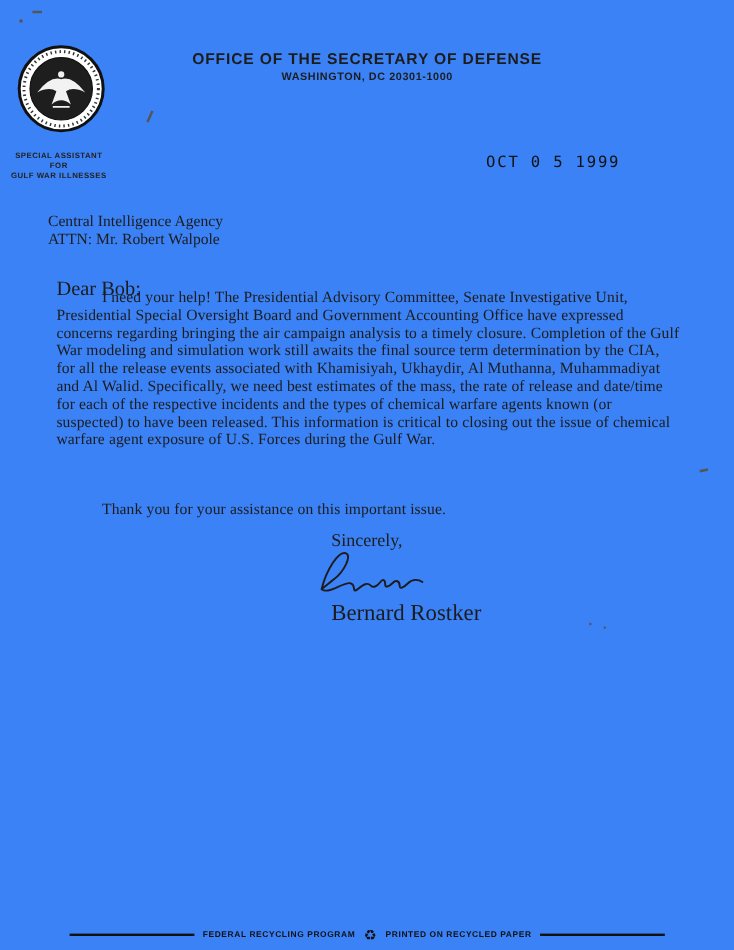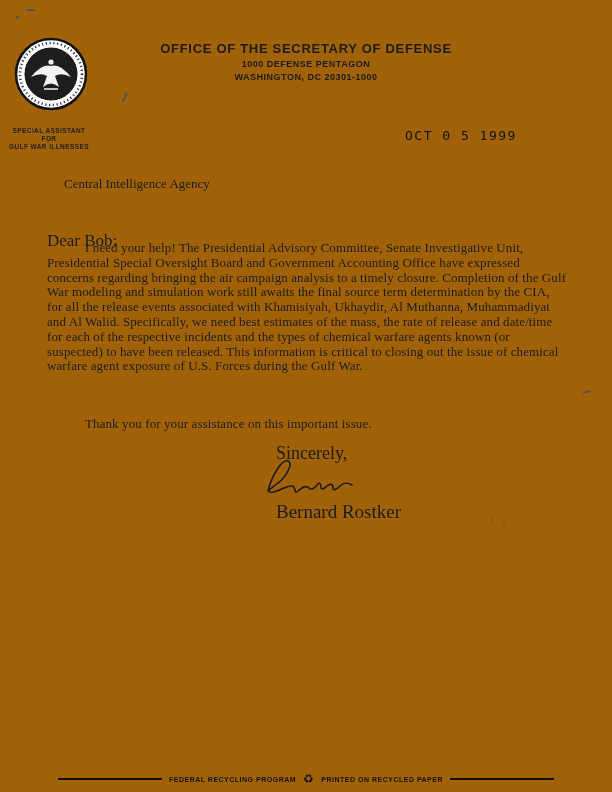--- a/index.html
+++ b/index.html
@@ -3,21 +3,21 @@
 <meta charset="utf-8">
 <style>
   html, body { margin: 0; padding: 0; }
   body { background: #d9d9d9; }
 
   .page {
     position: relative;
     width: 612px;
     height: 792px;
     margin: 0 auto;
-    background: #a16207;
+    background: #3b82f6;
     font-family: "Liberation Serif", serif;
     color: #1c1c1c;
     overflow: hidden;
   }
 
   
   .header {
     position: absolute;
     top: 41px;
     left: 0;
@@ -65,21 +65,21 @@
     top: 128px;
     font-family: "DejaVu Sans Mono", monospace;
     font-size: 13px;
     letter-spacing: 1.5px;
     color: #111;
   }
 
   
   .recipient {
     position: absolute;
-    left: 64px;
+    left: 40px;
     top: 176px;
     font-size: 13px;
     line-height: 15px;
   }
 
   .salutation {
     position: absolute;
     left: 47px;
     top: 231px;
     font-size: 17px;
@@ -94,21 +94,21 @@
     letter-spacing: 0.1px;
     text-indent: 38px;
   }
   .para-1 { top: 241px; }
   .para-2 { top: 417px; }
 
   .closing {
     position: absolute;
     left: 276px;
     top: 443px;
-    font-size: 18px;
+    font-size: 15px;
   }
 
   .signature {
     position: absolute;
     left: 262px;
     top: 455px;
     width: 100px;
     height: 48px;
   }
 
@@ -179,28 +179,28 @@
   </div>
 
   <div class="sub-seal">
     <div>SPECIAL ASSISTANT</div>
     <div>FOR</div>
     <div>GULF WAR ILLNESSES</div>
   </div>
 
   <div class="header">
     <div class="office">OFFICE OF THE SECRETARY OF DEFENSE</div>
-    <div class="addr1">1000 DEFENSE PENTAGON</div>
     <div class="addr2">WASHINGTON, DC 20301-1000</div>
   </div>
 
   <div class="date-stamp">OCT 0 5 1999</div>
 
   <div class="recipient">
     <div>Central Intelligence Agency</div>
+    <div>ATTN: Mr. Robert Walpole</div>
   </div>
 
   <div class="salutation">Dear Bob:</div>
 
   <div class="para para-1">I need your help!  The Presidential Advisory Committee, Senate Investigative Unit, Presidential Special Oversight Board and Government Accounting Office have expressed concerns regarding bringing the air campaign analysis to a timely closure. Completion of the Gulf War modeling and simulation work still awaits the final source term determination by the CIA, for all the release events associated with Khamisiyah, Ukhaydir, Al Muthanna, Muhammadiyat and Al Walid.  Specifically, we need best estimates of the mass, the rate of release and date/time for each of the respective incidents and the types of chemical warfare agents known (or suspected) to have been released.  This information is critical to closing out the issue of chemical warfare agent exposure of U.S. Forces during the Gulf War.</div>
   <div class="para para-2">Thank you for your assistance on this important issue.</div>
 
   <div class="closing">Sincerely,</div>
 
   <div class="signature">

